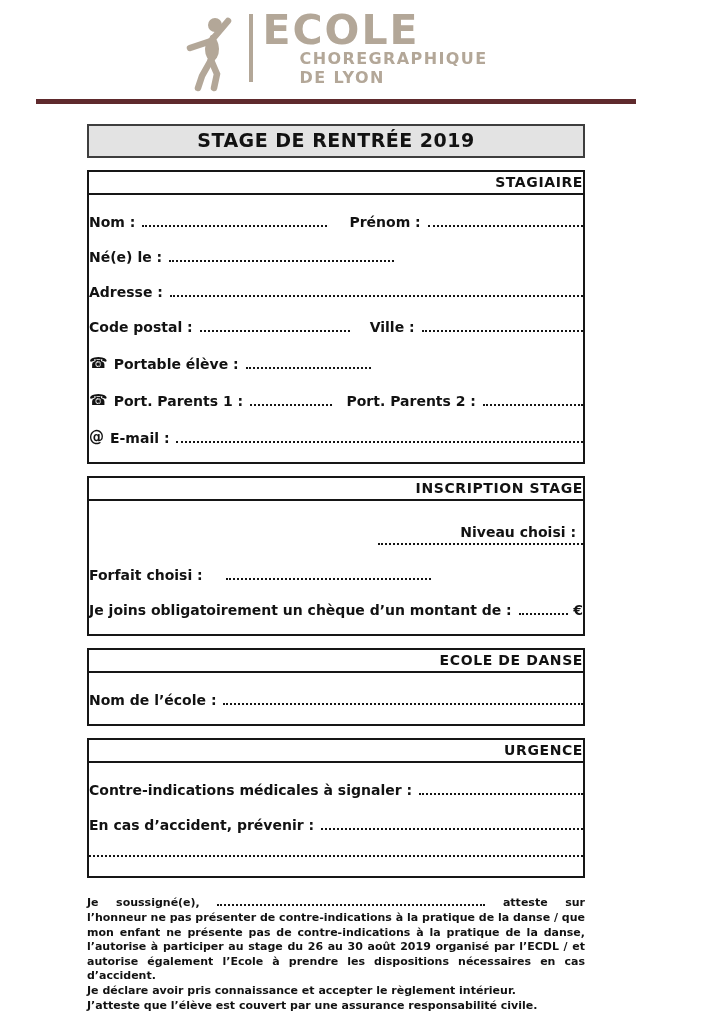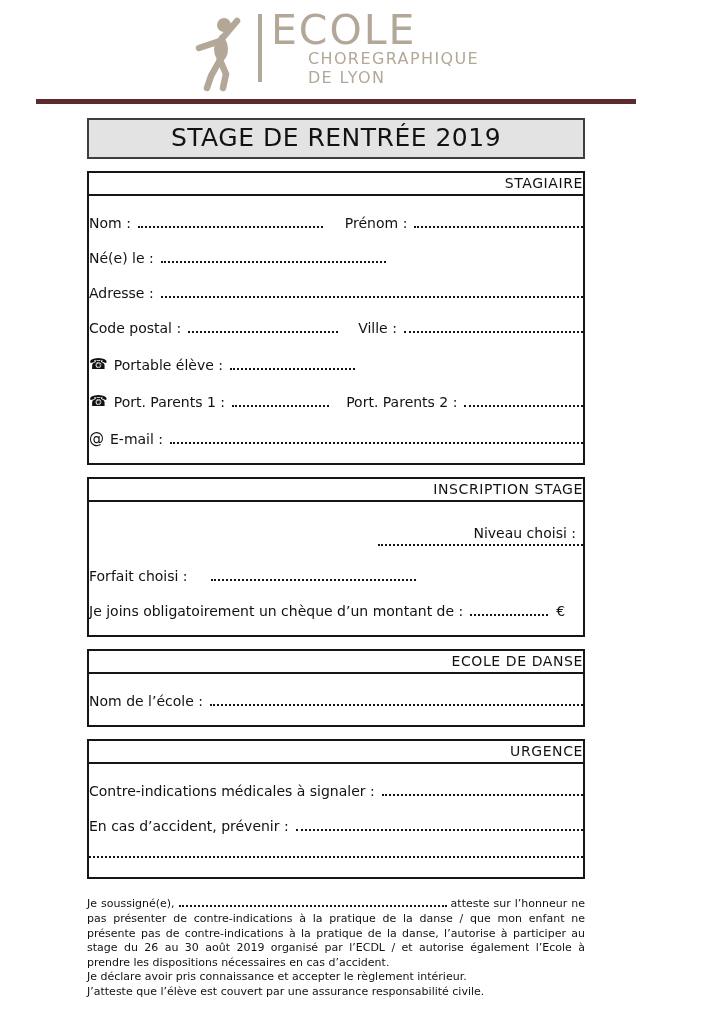--- a/index.html
+++ b/index.html
@@ -1,32 +1,32 @@
 <!DOCTYPE html>
 <html><head>
 <meta charset="utf-8">
 <style>
   html,body{margin:0;padding:0;background:#fff;}
   .page{
     width:672px;height:1024px;position:relative;background:#ffffff;
     font-family:"DejaVu Sans","Liberation Sans",sans-serif;
-    font-weight:normal;color:#121212;overflow:hidden;box-sizing:border-box;
+    font-weight:bold;color:#121212;overflow:hidden;box-sizing:border-box;
   }
   
   .header{display:flex;justify-content:center;align-items:flex-start;padding-top:12px;height:82px;}
   .logo-dancer{margin-top:2px;}
   .logo-bar{width:4px;height:68px;background:#b3a798;margin:2px 9px 0 7px;}
   .logo-text{display:flex;flex-direction:column;color:#b3a798;}
   .logo-name{font-size:41px;line-height:0.92;letter-spacing:2px;}
   .logo-sub{font-size:16px;letter-spacing:1.4px;line-height:1.18;margin-left:37px;}
   .rule{height:5px;background:#5f2a2d;margin:5px 36px 0;}
   
   .title-box{
-    margin:14px 87px 0;border:2px solid #3e3e3e;background:#e3e3e3;
-    text-align:center;font-size:25px;padding:3px 0 5px;letter-spacing:0.5px;
+    margin:20px 87px 0;border:2px solid #3e3e3e;background:#e3e3e3;
+    text-align:center;font-size:19px;padding:3px 0 5px;letter-spacing:0.5px;
   }
   
   .box{margin:12px 87px 0;border:2px solid #161616;}
   .box-header{border-bottom:2px solid #161616;text-align:right;font-size:14px;padding:2px 0 3px;letter-spacing:0.6px;}
   .box-body{padding:0 0 16px;}
   .row{display:flex;align-items:flex-end;margin-top:19px;font-size:14px;white-space:nowrap;}
   .row .lbl{margin-right:7px;}
   .dots{border-bottom:2px dotted #141414;height:3px;margin-bottom:3px;}
   .dots.flex{flex:1;}
   .sp{display:inline-block;}

